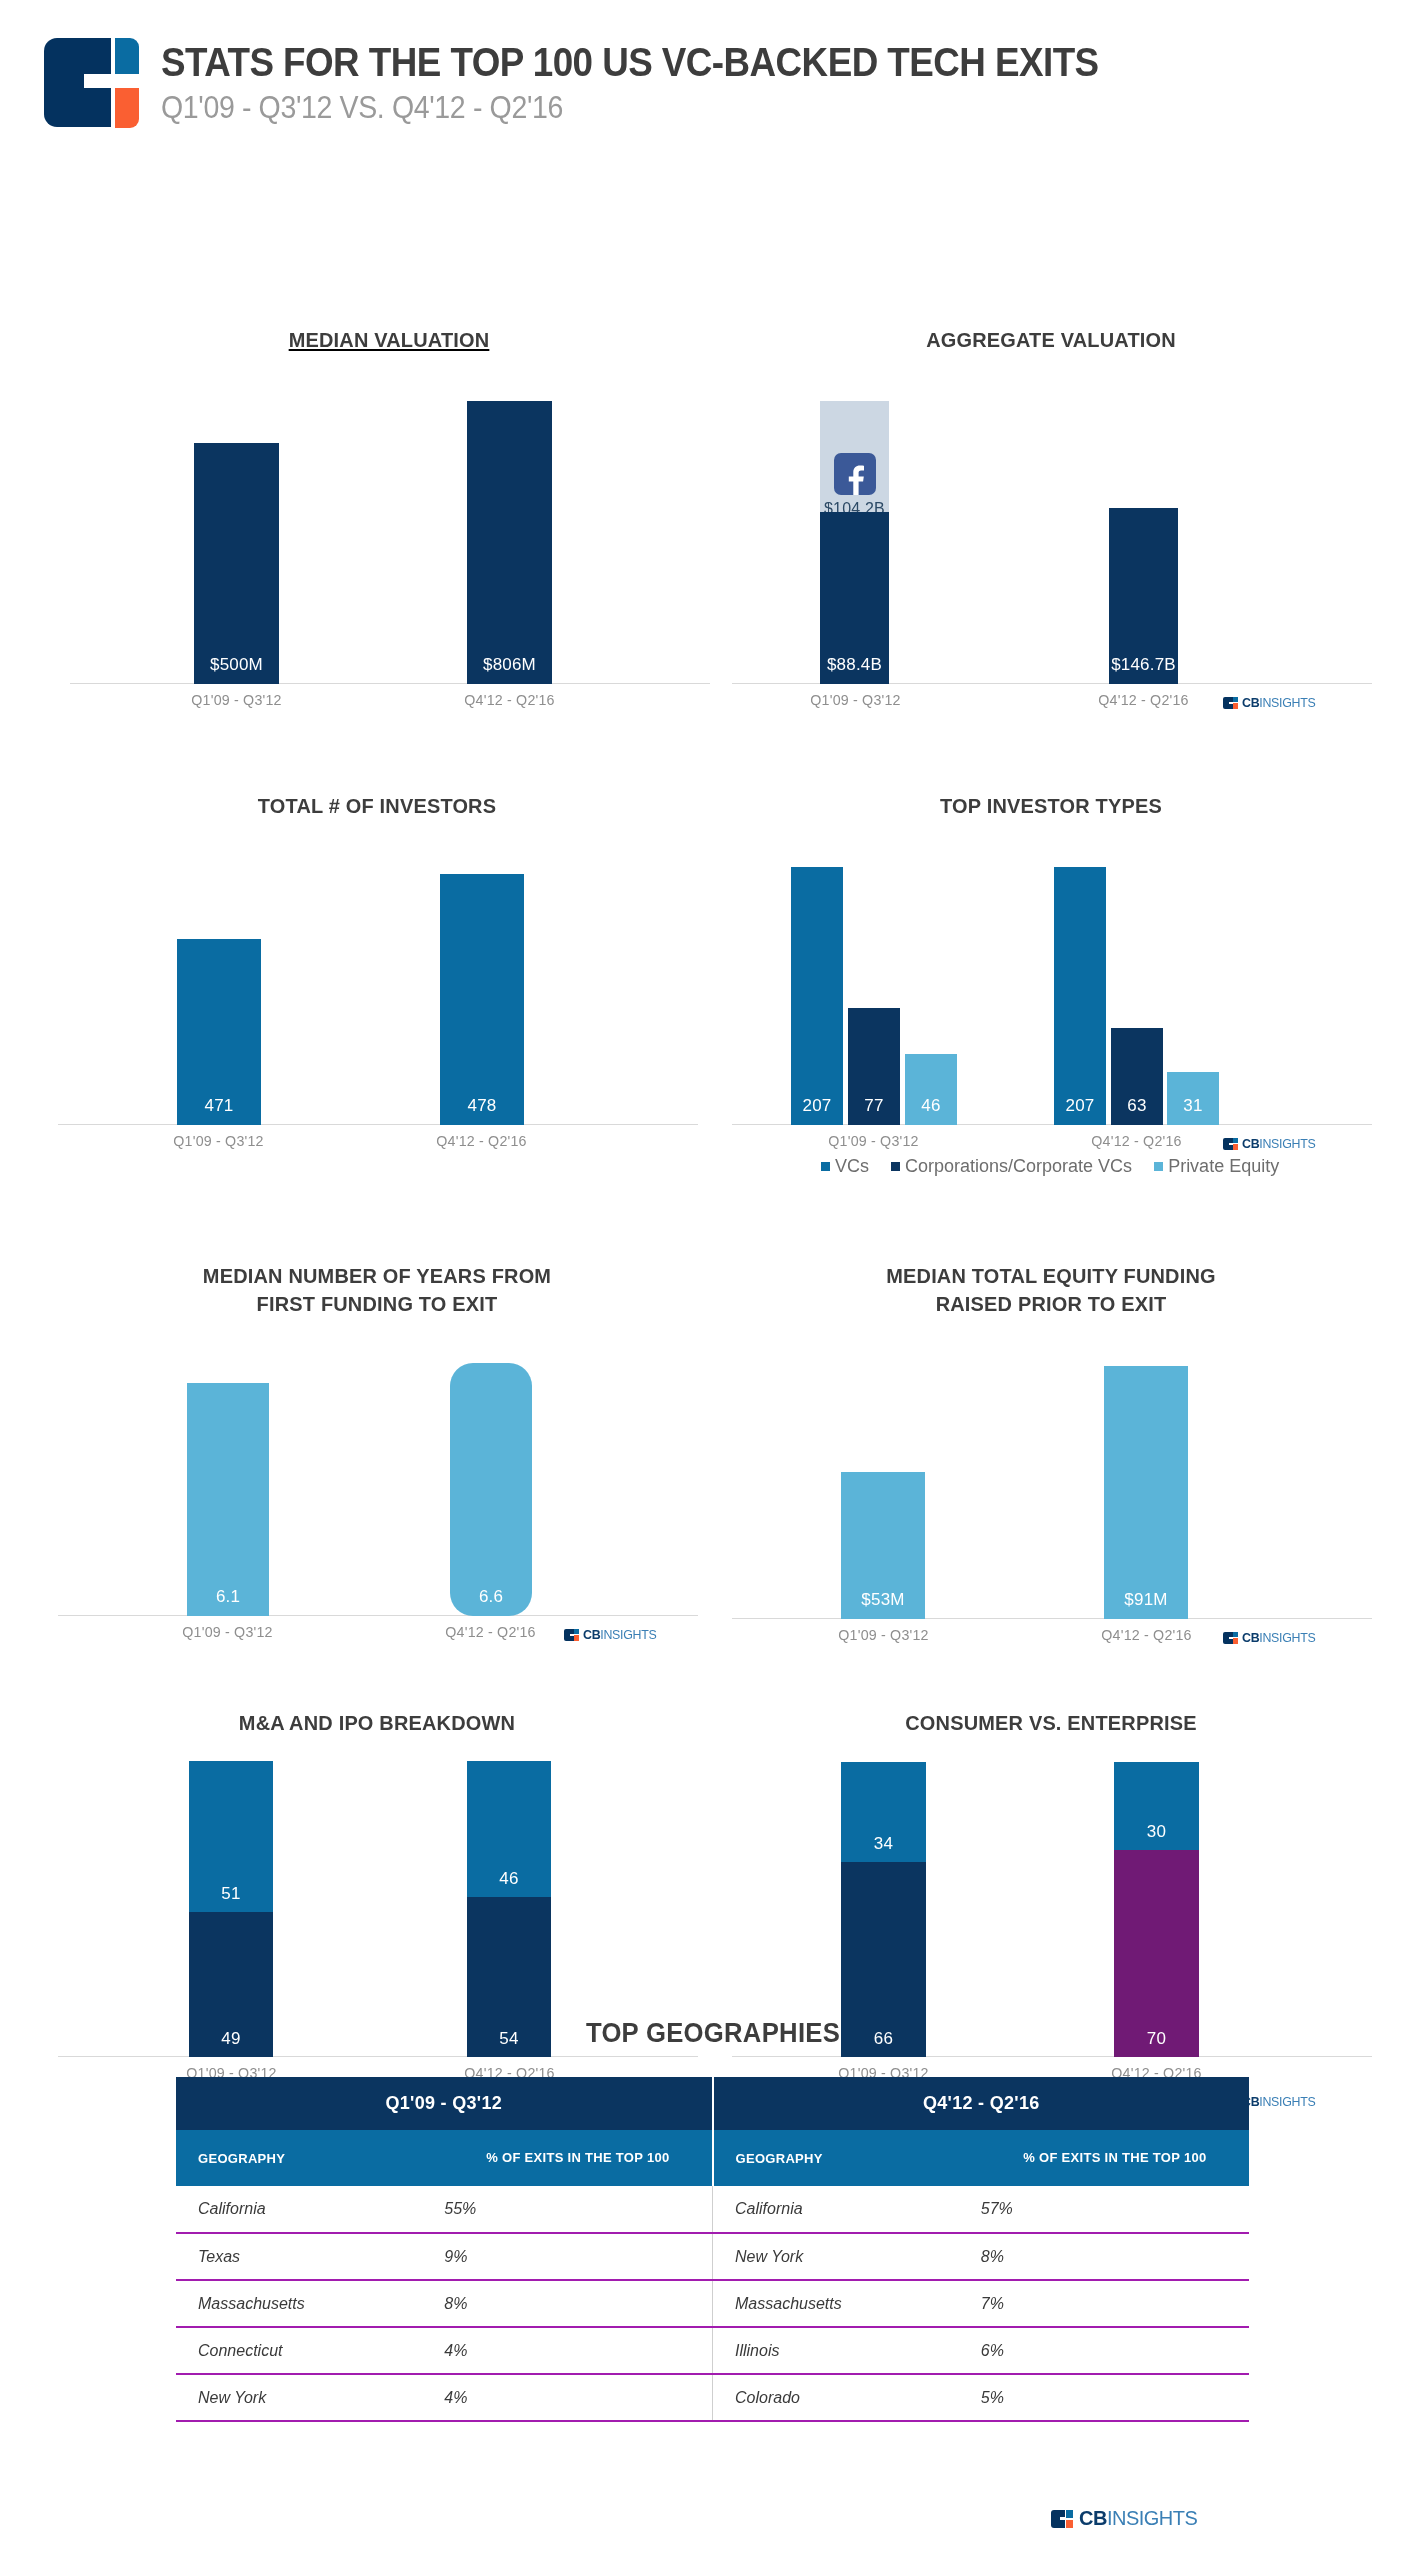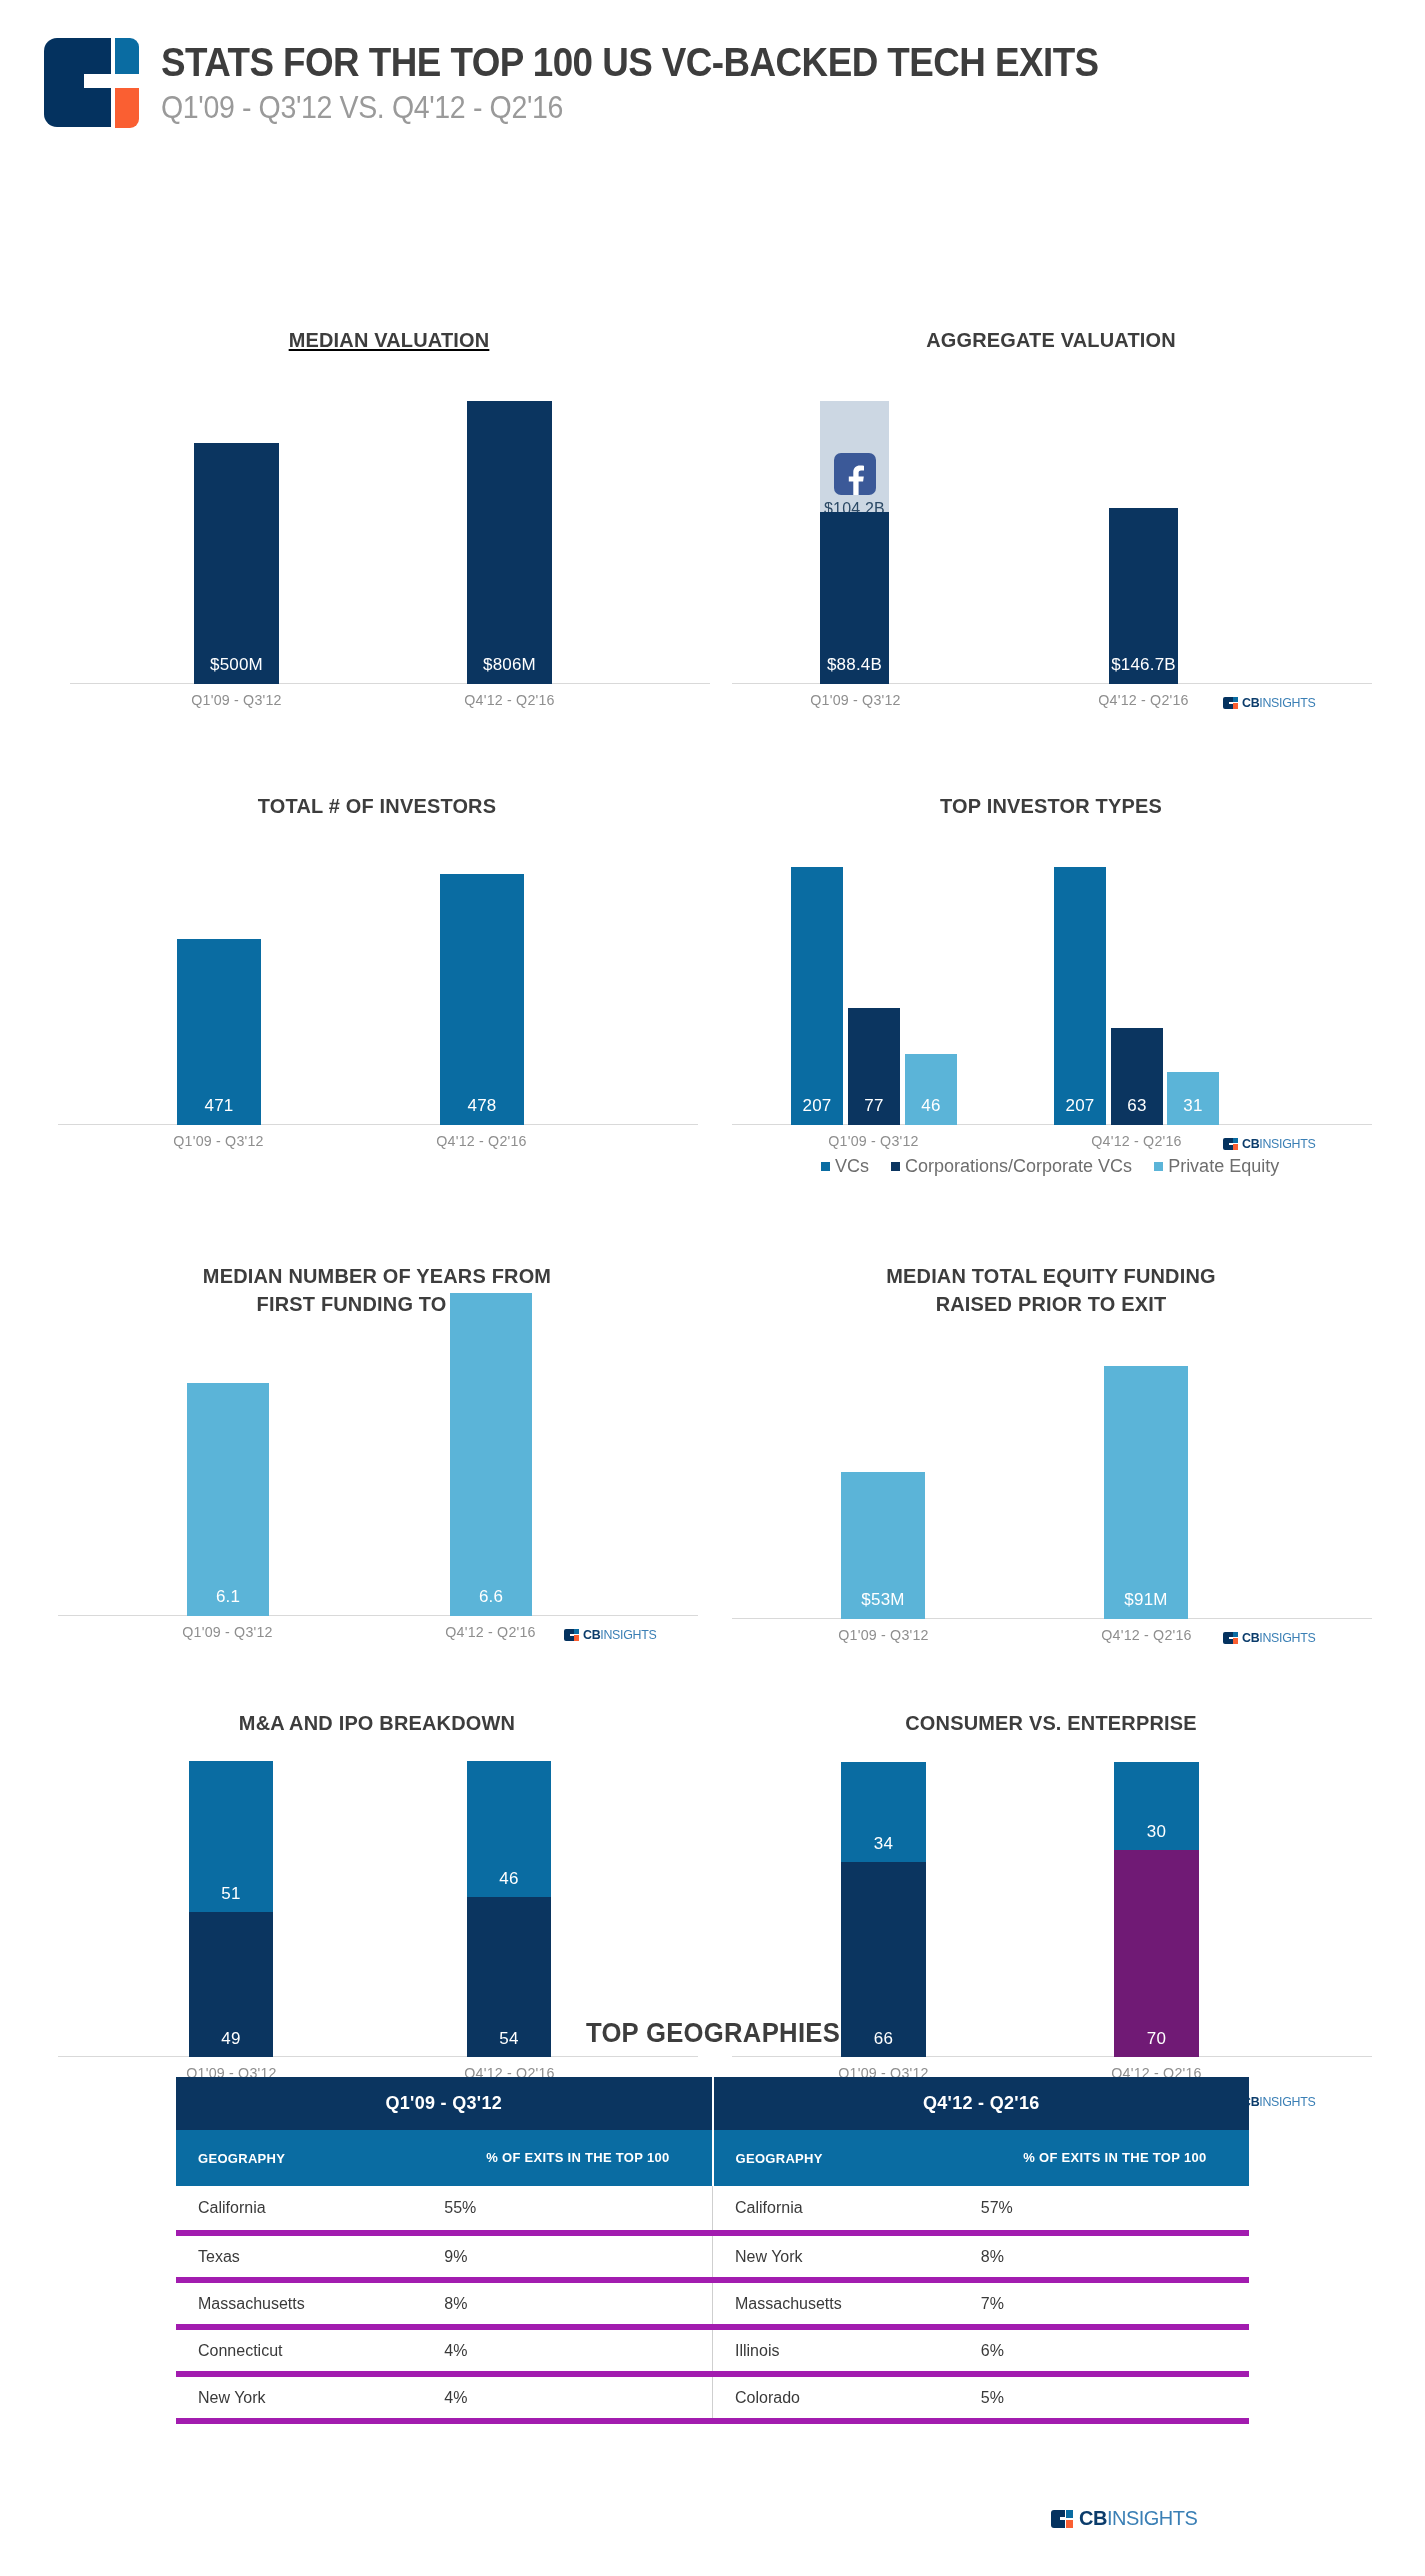--- a/index.html
+++ b/index.html
@@ -203,21 +203,22 @@
     vertical-align: middle;
     letter-spacing: 0.3px;
   }
   .geo-head-col.geo { text-align: left; padding-left: 22px; }
   .geo-head-col.pct { text-align: center; padding: 0 26px; line-height: 1.35; }
   .geo-head-col.sep { border-right: 2px solid #ffffff; }
   .geo-table td.cell {
     height: 47px;
     font-size: 16px;
     color: #3a3a3a;
-    border-bottom: 6px solid #a21caf;
+    border-bottom: 2px solid #a21caf;
+    font-style: italic;
   }
   .geo-table td.cell.name { padding-left: 22px; }
   .geo-table td.cell.val { text-align: left; }
   .geo-table td.cell.divider { border-right: 1px solid #cfcfcf; }
 
   .footer-logo {
     position: absolute;
     display: flex;
     align-items: center;
     gap: 6px;
@@ -372,21 +373,21 @@
   <div class="panel" style="left:40px; top:1120px; width:674px; height:426px;">
     <div class="panel-title" style="margin-top:8px;">
       <div>MEDIAN NUMBER OF YEARS FROM</div>
       <div>FIRST FUNDING TO EXIT</div>
     </div>
     <div class="plot" style="position:absolute; left:18px; top:109px; width:640px; height:253px;">
       <div class="axis" style="bottom:0;"></div>
       <div class="bar" style="left:129px; width:82px; height:233px; background:#5bb4d8;">
         <span class="bar-label">6.1</span>
       </div>
-      <div class="bar" style="left:392px; width:82px; height:323px; background:#5bb4d8;">
+      <div class="bar" style="left:392px; width:82px; height:253px; background:#5bb4d8;border-radius:23px;">
         <span class="bar-label">6.6</span>
       </div>
       <div class="cat-label" style="left:100px; bottom:-24px; width:139px;">Q1'09 - Q3'12</div>
       <div class="cat-label" style="left:363px; bottom:-24px; width:139px;">Q4'12 - Q2'16</div>
       <div class="cbi" style="left:506px; bottom:-26px;">
         <span class="cbi-mark">
           <span class="m-c"></span>
             <span class="m-n"></span>
             <span class="m-b"></span>
             <span class="m-o"></span>

